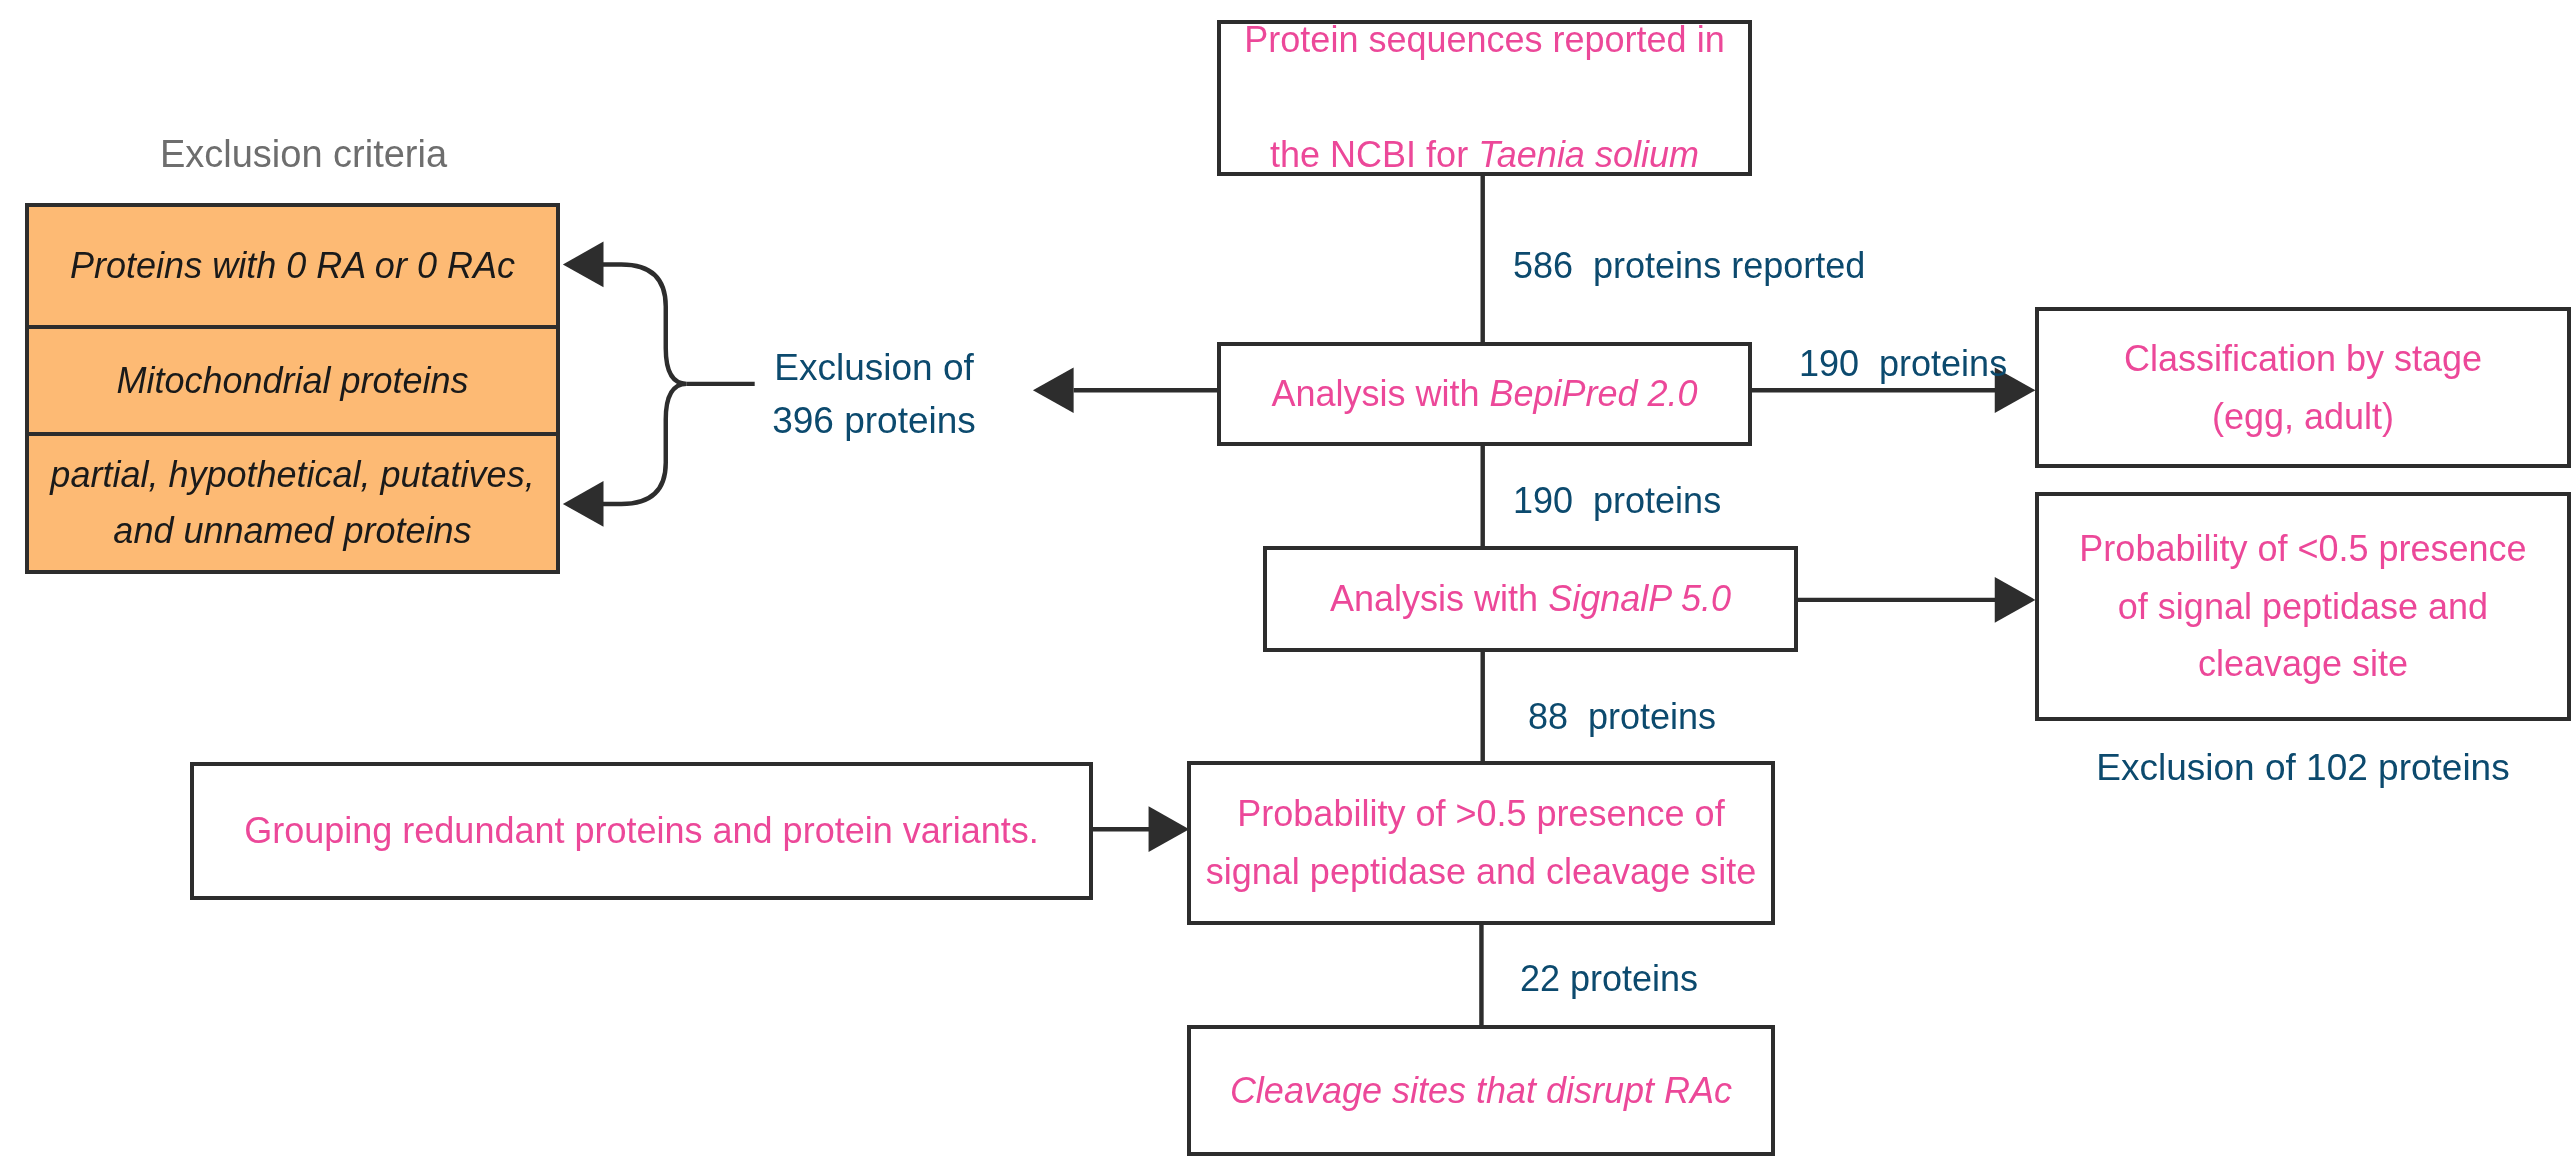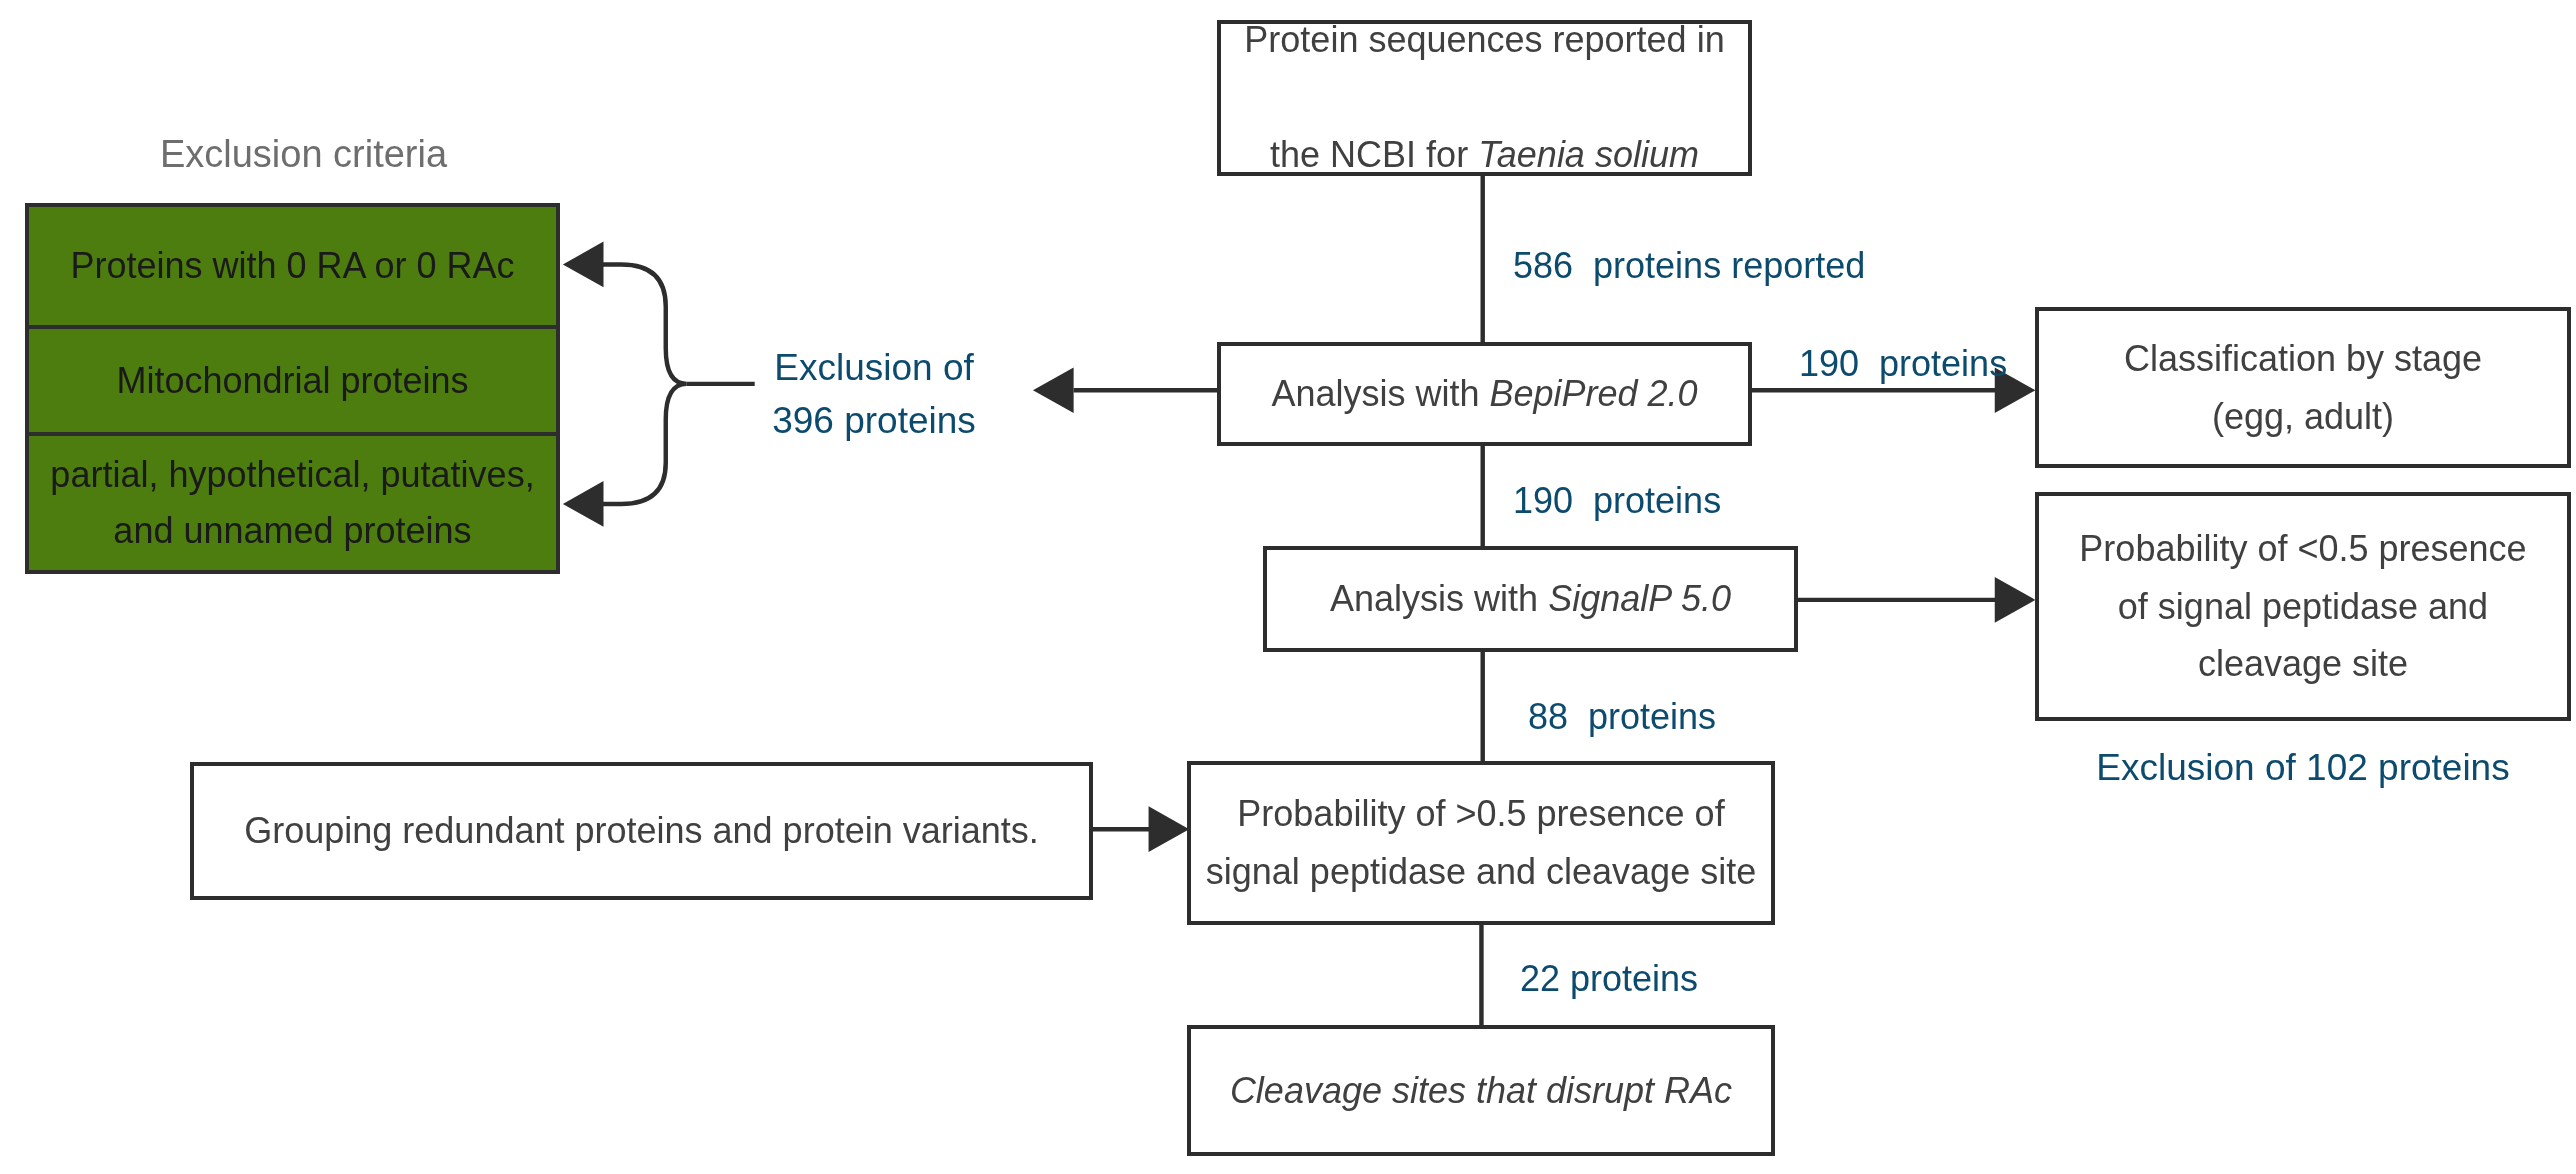--- a/index.html
+++ b/index.html
@@ -16,30 +16,31 @@
     position: absolute;
     box-sizing: border-box;
     border: 4.4px solid #2d2d2d;
     background: #ffffff;
     display: flex;
     align-items: center;
     justify-content: center;
     text-align: center;
     font-size: 36px;
     line-height: 1.6;
-    color: #404040;
+    color: #ec4899;
   }
   .node .txt { white-space: pre-line; }
   .stack {
     position: absolute;
     box-sizing: border-box;
     border: 4.4px solid #2d2d2d;
-    background: #4d7c0f;
+    background: #fdba74;
     display: flex;
     flex-direction: column;
+    font-style: italic;
   }
   .stack .cell {
     box-sizing: border-box;
     display: flex;
     align-items: center;
     justify-content: center;
     text-align: center;
     font-size: 36px;
     line-height: 1.55;
   }

